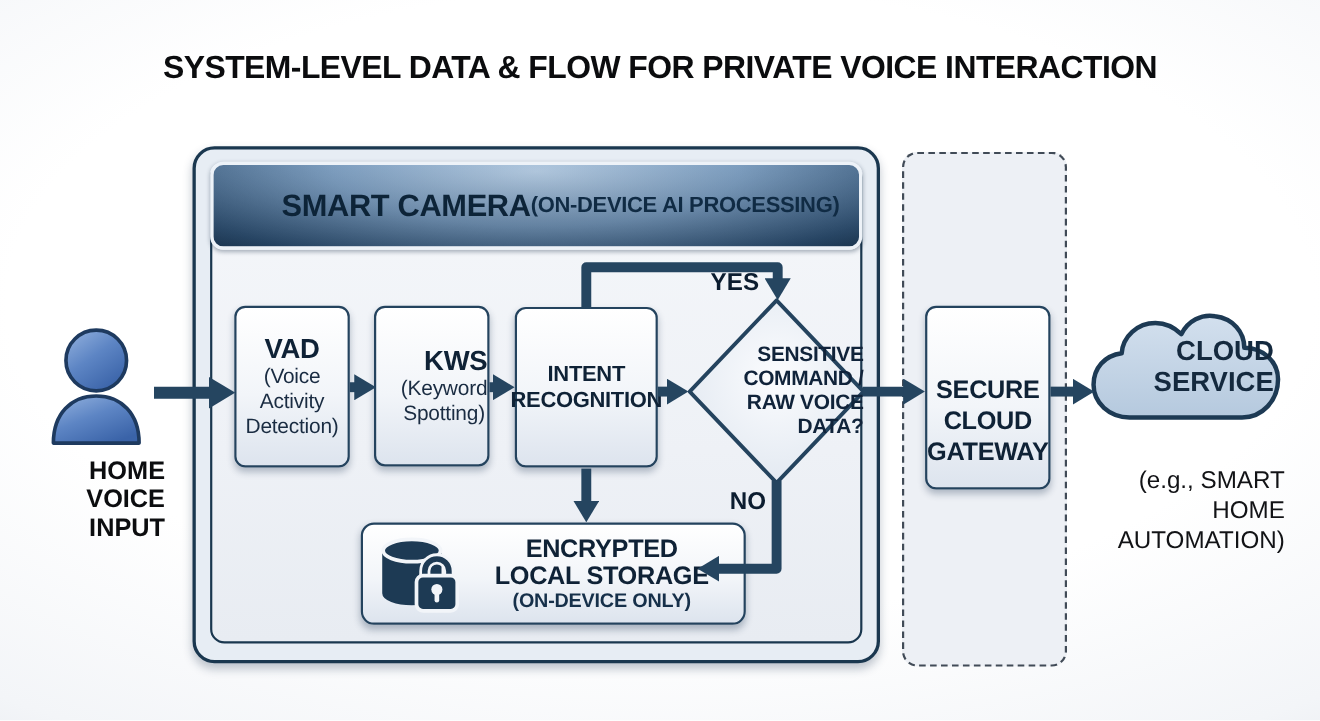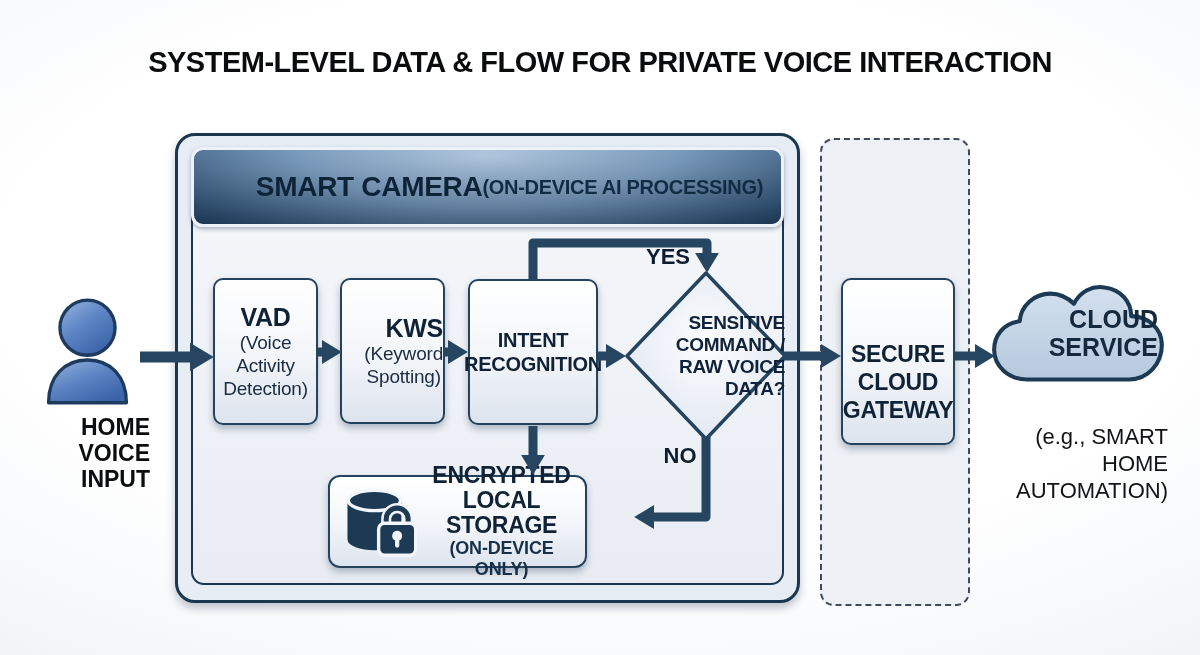--- a/index.html
+++ b/index.html
@@ -58,21 +58,21 @@
   .t-main { font-weight:bold; color:#0f2236; letter-spacing:-0.3px; }
   .t-sub  { color:#1a2c42; letter-spacing:-0.2px; }
 
   #box-vad   { left:213px; top:278px; width:105px; height:147px; }
   #box-kws   { left:340px; top:278px; width:105px; height:146px;align-items:flex-end; }
   #box-intent{ left:468px; top:279px; width:130px; height:146px;justify-content:center; }
   #box-vad .t-main, #box-kws .t-main { font-size:25px; line-height:28px; }
   #box-vad .t-sub,  #box-kws .t-sub  { font-size:19px; line-height:23px; }
   #box-intent .t-main { font-size:20px; line-height:24px; }
 
-  #box-storage { left:328px; top:475px; width:259px; height:93px; border-radius:12px;
+  #box-storage { left:328px; top:475px; width:350px; height:93px; border-radius:12px;
                  flex-direction:row; justify-content:flex-start; }
   #storage-icon { width:88px; height:80px; margin-left:8px; flex:0 0 auto; }
   #storage-text { flex:1 1 auto; text-align:center; padding-right:8px; }
   #storage-text .t-main { font-size:23px; line-height:25px; }
   #storage-text .t-sub  { font-size:18px; line-height:21px; font-weight:bold; color:#16304a; }
 
   #box-gateway { left:841px; top:278px; width:114px; height:167px; }
   #box-gateway .t-main { font-size:23px; line-height:28px;margin-top:40px; }
 
   

